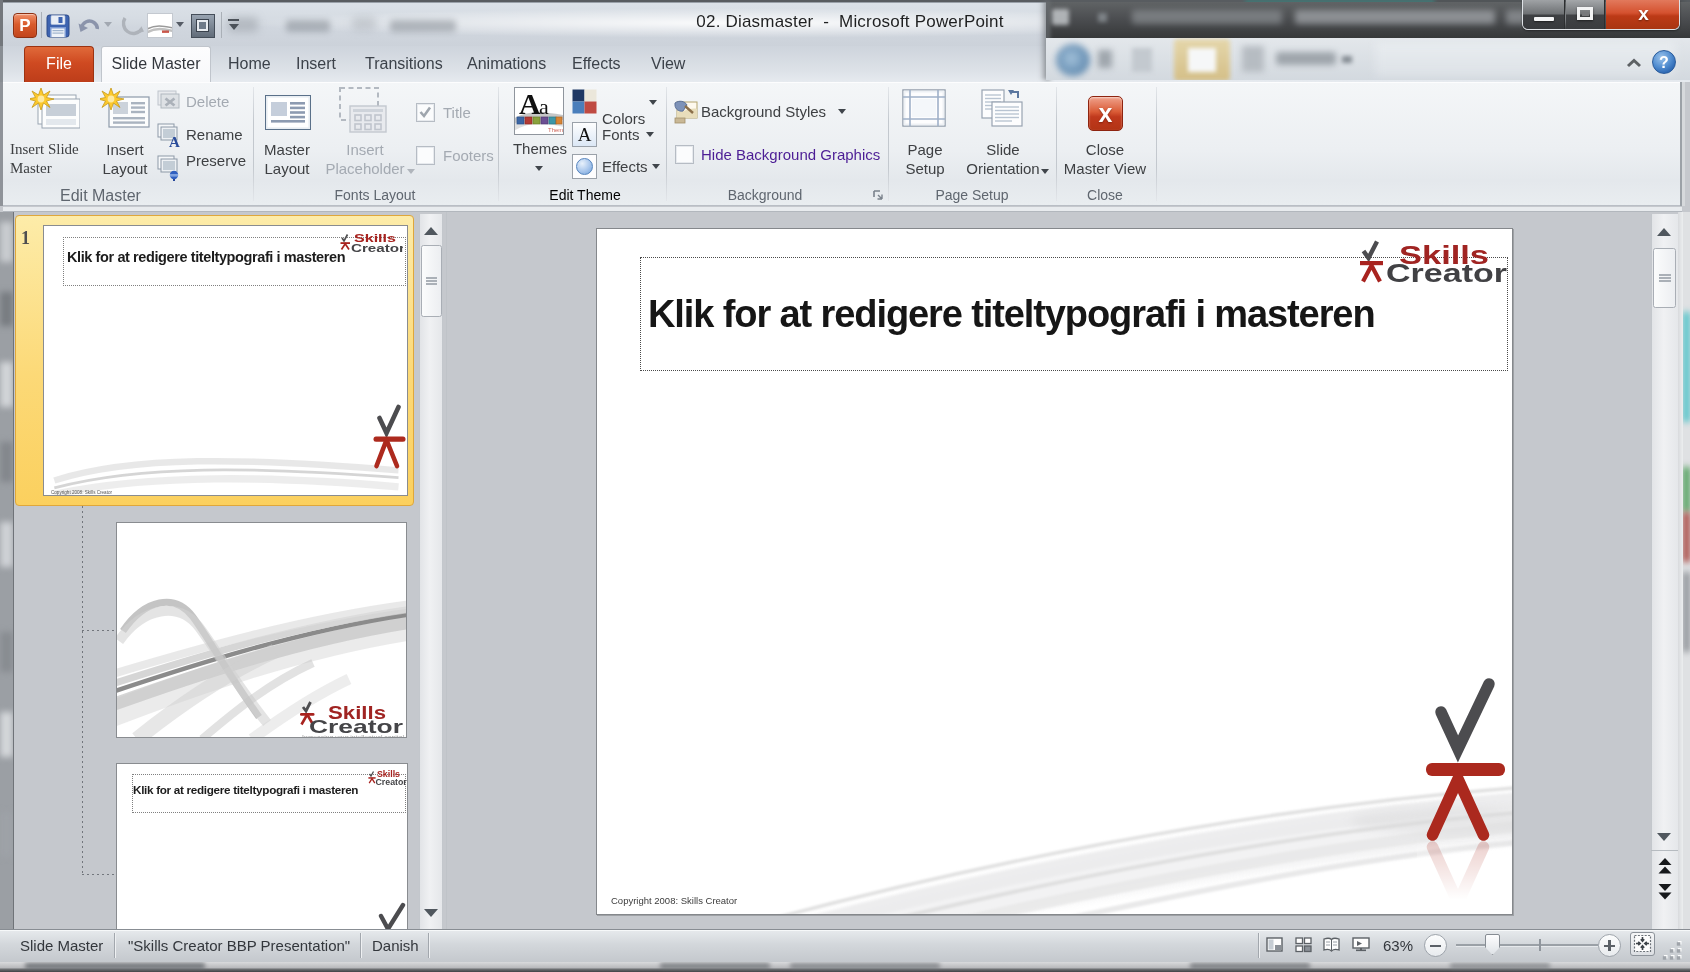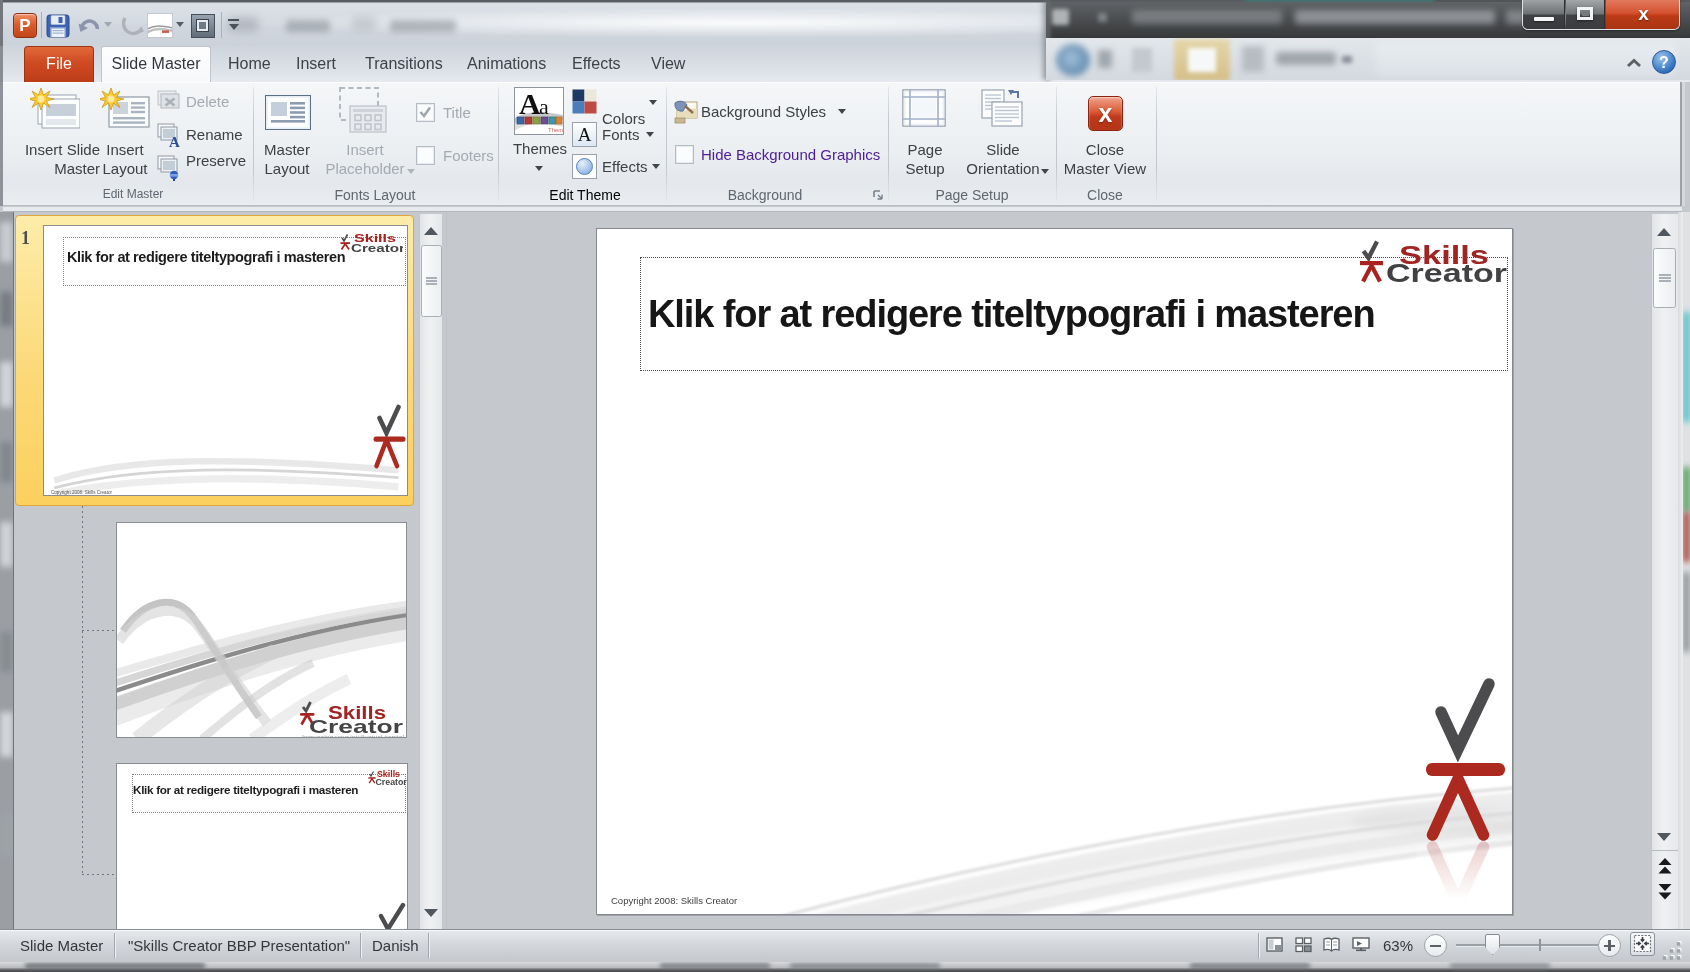--- a/index.html
+++ b/index.html
@@ -15,20 +15,21 @@
 <body>
 <div id="app">
 
   <div class="abs" id="titlebar" style="left:0;top:0;width:1690px;height:46px;
        background:linear-gradient(#dce2e8 0%, #d6dce3 40%, #d0d6de 60%, #ccd2da 100%);"></div>
   <div class="abs" style="left:0;top:0;width:1690px;height:2px;background:#585c60;"></div>
   <div class="abs" style="left:0;top:2px;width:1690px;height:1px;background:#9aa1a9;"></div>
   <div class="abs" style="left:0;top:0;width:3px;height:46px;background:#73777c;"></div>
 
   <div class="abs" style="left:240px;top:8px;width:830px;height:30px;background:radial-gradient(ellipse at 60% 50%, rgba(255,255,255,0.9), rgba(255,255,255,0) 70%);"></div>
+  <div class="abs" style="left:640px;top:12px;width:420px;height:22px;font-size:17px;letter-spacing:0.2px;color:#1f2021;text-align:center;" id="title-text">02. Diasmaster&nbsp; -&nbsp; Microsoft PowerPoint</div>
 
   <div class="abs blur4" style="left:228px;top:17px;width:30px;height:15px;background:#868c93;opacity:.4;border-radius:3px;"></div>
   <div class="abs blur3" style="left:286px;top:20px;width:44px;height:12px;background:#757c84;opacity:.45;border-radius:3px;"></div>
   <div class="abs blur4" style="left:352px;top:17px;width:24px;height:13px;background:#959ba2;opacity:.35;border-radius:3px;"></div>
   <div class="abs blur3" style="left:390px;top:20px;width:66px;height:12px;background:#757c84;opacity:.45;border-radius:3px;"></div>
 
   <div id="qat" class="abs" style="left:0;top:0;width:850px;height:46px;">
 
     <div class="abs" style="left:13px;top:13px;width:24px;height:25px;border-radius:4px;
         background:linear-gradient(#f0906a, #d95b2b 45%, #c2451c);border:1px solid #8d3012;
@@ -160,21 +161,21 @@
     <svg class="abs" style="left:30px;top:88px;" width="50" height="44" viewBox="0 0 50 44">
       <rect x="8" y="7" width="38" height="29" fill="#fcfdfd" stroke="#9aa5b2" stroke-width="1"></rect>
       <rect x="12" y="11" width="38" height="29" fill="#fcfdfd" stroke="#9aa5b2" stroke-width="1"></rect>
       <rect x="16" y="16" width="30" height="12" fill="#c7cfd8"></rect>
       <rect x="16" y="31" width="30" height="6" fill="#e3e8ed"></rect>
       <g>
         <polygon points="11,0 13.5,7 20,3 16.5,9.5 24,11 16.5,13 20,19.5 13.5,15 11,22 8.5,15 2,19.5 5.5,13 -2,11 5.5,9.5 2,3 8.5,7" fill="#fcc92e" stroke="#c79a1a" stroke-width=".8"></polygon>
         <circle cx="11" cy="11" r="3.4" fill="#fde9a0"></circle>
       </g>
     </svg>
-    <div class="abs" style="left:10px;top:140px;width:90px;text-align:right;line-height:19px;">Insert Slide<br>Master</div>
+    <div class="abs" style="left:10px;top:140px;width:90px;text-align:left;line-height:19px;font-family:Liberation Serif, serif;">Insert Slide<br>Master</div>
     <svg class="abs" style="left:100px;top:88px;" width="50" height="44" viewBox="0 0 50 44">
       <rect x="9" y="9" width="40" height="30" fill="#fcfdfd" stroke="#8d9aaa" stroke-width="1.2"></rect>
       <rect x="13" y="14" width="15" height="12" fill="#ccd3db"></rect>
       <rect x="31" y="14" width="14" height="2.4" fill="#aab4c0"></rect>
       <rect x="31" y="18.4" width="14" height="2.4" fill="#aab4c0"></rect>
       <rect x="31" y="22.8" width="14" height="2.4" fill="#aab4c0"></rect>
       <rect x="13" y="29" width="32" height="2.4" fill="#aab4c0"></rect>
       <rect x="13" y="33.4" width="32" height="2.4" fill="#aab4c0"></rect>
       <g>
         <polygon points="11,0 13.5,7 20,3 16.5,9.5 24,11 16.5,13 20,19.5 13.5,15 11,22 8.5,15 2,19.5 5.5,13 -2,11 5.5,9.5 2,3 8.5,7" fill="#fcc92e" stroke="#c79a1a" stroke-width=".8"></polygon>
@@ -200,21 +201,21 @@
 
     <svg class="abs" style="left:157px;top:155px;" width="27" height="26" viewBox="0 0 27 26">
       <rect x="1" y="1" width="16" height="13" fill="#f6f8fa" stroke="#8d99a7" stroke-width="1"></rect>
       <rect x="4" y="4" width="16" height="13" fill="#eef1f4" stroke="#8d99a7" stroke-width="1"></rect>
       <rect x="6" y="6" width="12" height="9" fill="#c3cdd6"></rect>
       <circle cx="17" cy="20" r="4.2" fill="#2f5fc0"></circle>
       <rect x="13" y="19" width="8" height="2.6" fill="#7da1e0"></rect>
       <path d="M17 24 L17 26" stroke="#26479a" stroke-width="2"></path>
     </svg>
     <div class="abs" style="left:186px;top:152px;">Preserve</div>
-    <div class="abs" style="left:60px;top:187px;width:146px;text-align:center;color:#5f666f;font-size:12px;">Edit Master</div>
+    <div class="abs" style="left:60px;top:187px;width:146px;text-align:left;color:#5f666f;font-size:16px;">Edit Master</div>
 
     <svg class="abs" style="left:264px;top:94px;" width="48" height="40" viewBox="0 0 48 40">
       <rect x="2" y="2" width="44" height="33" fill="#fff" stroke="#5a7089" stroke-width="2"></rect>
       <rect x="2.8" y="2.8" width="42.4" height="31.4" fill="none" stroke="#e8edf2" stroke-width="1.6"></rect>
       <rect x="7" y="8" width="16" height="14" fill="#c5cedb"></rect>
       <rect x="26" y="8" width="15" height="2.6" fill="#8d9bb1"></rect>
       <rect x="26" y="12.6" width="15" height="2.6" fill="#8d9bb1"></rect>
       <rect x="26" y="17.2" width="15" height="2.6" fill="#8d9bb1"></rect>
       <rect x="26" y="21.8" width="15" height="2.6" fill="#8d9bb1"></rect>
       <rect x="7" y="26" width="34" height="2.6" fill="#8d9bb1"></rect>

